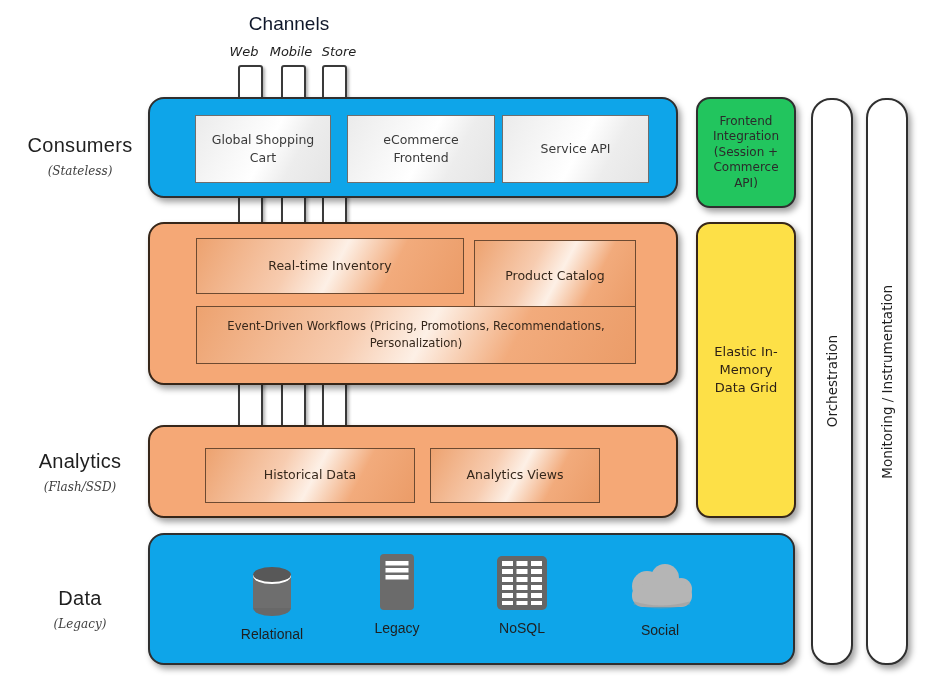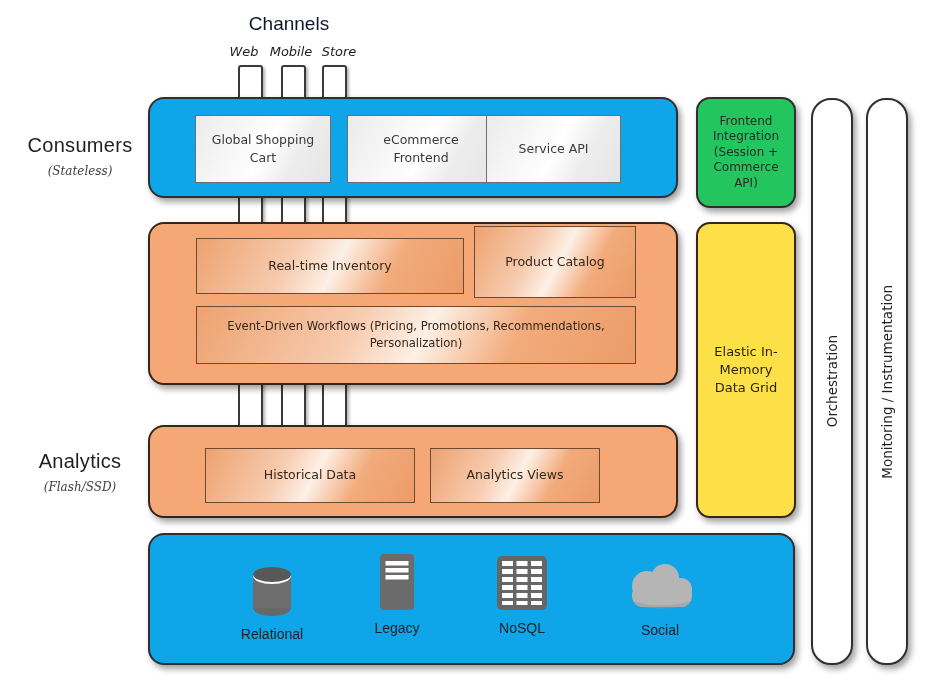--- a/index.html
+++ b/index.html
@@ -96,30 +96,34 @@
   <div class="stub" style="left:322px;top:380px;height:50px;"></div>
 
   <div class="rowlabel" style="top:134px;">
     <div class="main">Consumers</div>
     <div class="sub">(Stateless)</div>
   </div>
   <div class="rowlabel" style="top:450px;">
     <div class="main">Analytics</div>
     <div class="sub">(Flash/SSD)</div>
   </div>
+  <div class="rowlabel" style="top:587px;">
+    <div class="main">Data</div>
+    <div class="sub">(Legacy)</div>
+  </div>
 
   <div class="container" style="left:148px;top:97px;width:530px;height:101px;">
     <div class="innerbox" style="left:45px;top:16px;width:136px;height:68px;">Global Shopping Cart</div>
     <div class="innerbox" style="left:197px;top:16px;width:148px;height:68px;">eCommerce Frontend</div>
-    <div class="innerbox" style="left:336px;top:16px;width:135px;height:68px;">Service API</div>
+    <div class="innerbox" style="left:352px;top:16px;width:147px;height:68px;">Service API</div>
   </div>
 
   <div class="container orange" style="left:148px;top:222px;width:530px;height:163px;">
     <div class="innerbox orange" style="left:46px;top:14px;width:268px;height:56px;">Real-time Inventory</div>
-    <div class="innerbox orange" style="left:324px;top:2px;width:162px;height:72px;">Product Catalog</div>
+    <div class="innerbox orange" style="left:324px;top:16px;width:162px;height:72px;">Product Catalog</div>
     <div class="innerbox orange" style="left:46px;top:82px;width:440px;height:58px;font-size:11.6px;">Event-Driven Workflows (Pricing, Promotions, Recommendations, Personalization)</div>
   </div>
 
   <div class="container orange" style="left:148px;top:425px;width:530px;height:93px;">
     <div class="innerbox orange" style="left:55px;top:21px;width:210px;height:55px;">Historical Data</div>
     <div class="innerbox orange" style="left:280px;top:21px;width:170px;height:55px;">Analytics Views</div>
   </div>
 
   <div class="container" style="left:148px;top:533px;width:647px;height:132px;">
 

